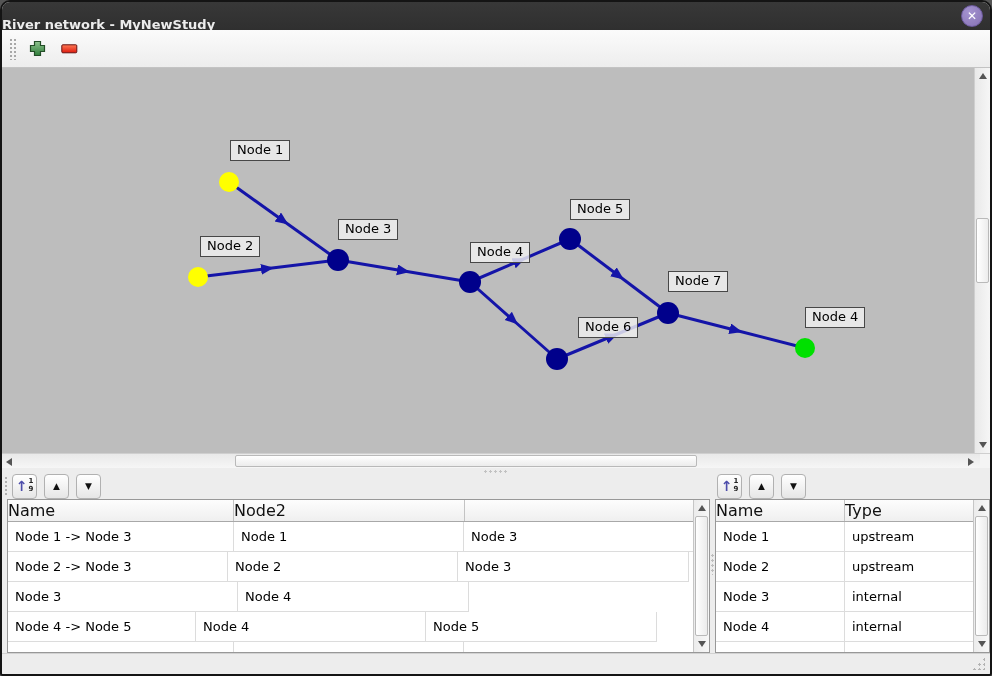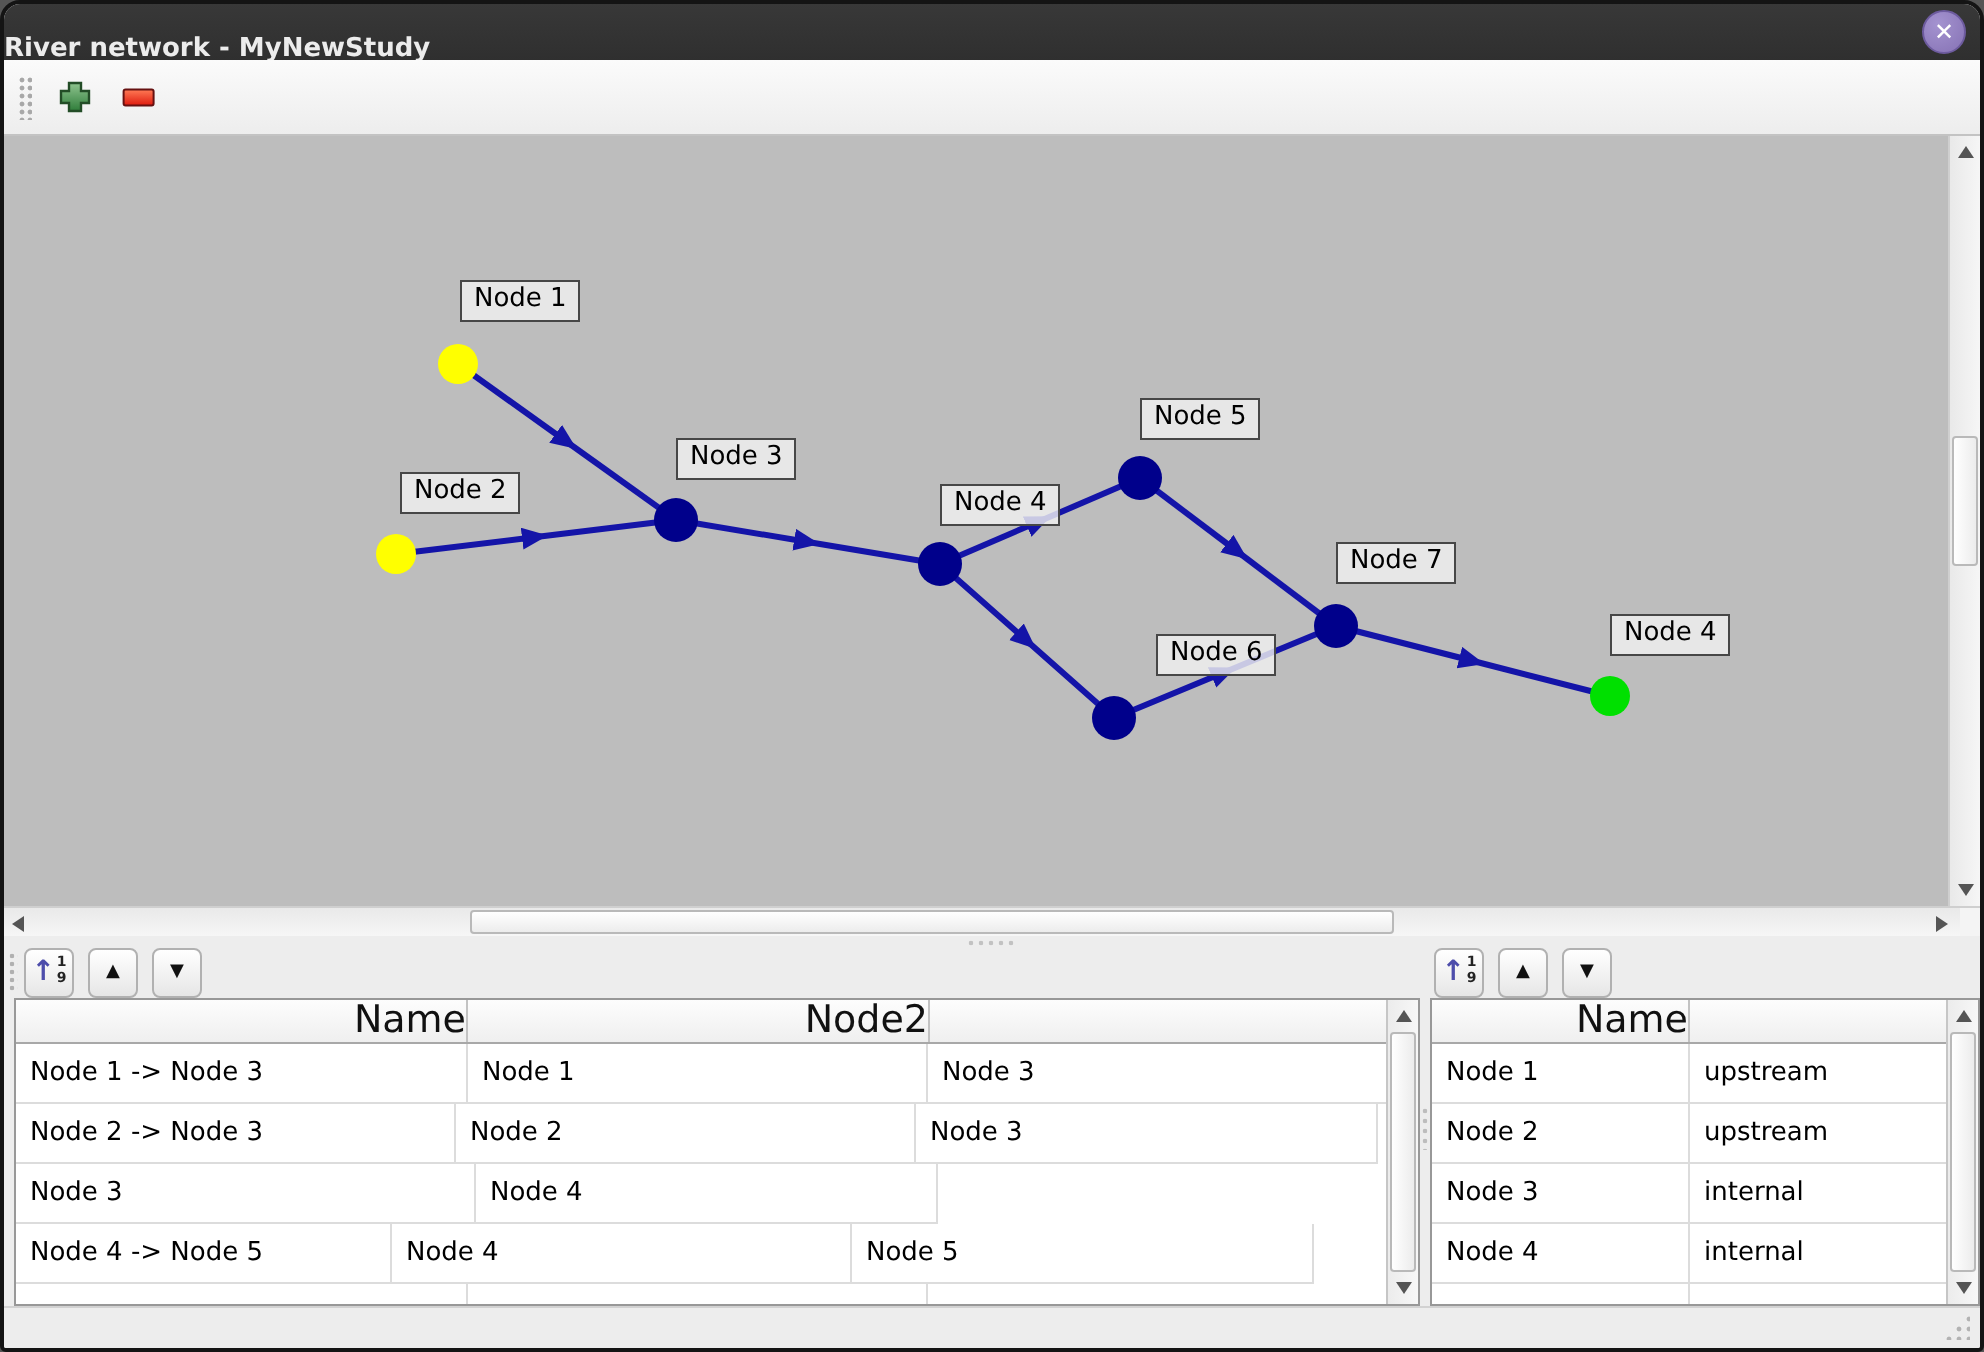--- a/index.html
+++ b/index.html
@@ -141,21 +141,21 @@
     position:absolute; top:497px; height:154px;
     background:#fff; border:1px solid #989898;
     overflow:hidden;
   }
   #left-table  { left:5px;   width:703px; }
   #right-table { left:713px; width:275px; }
   .thead { display:flex; height:22px;
     background:linear-gradient(#fdfdfd,#efefef);
     border-bottom:1px solid #a8a8a8; }
   .th {
-    font-size:19px; color:#111; text-align:right; line-height:21px;
+    font-size:16px; color:#111; text-align:left; line-height:21px;
     border-right:1px solid #c3c3c3; overflow:hidden;
   }
   .tr { display:flex; height:30px; }
   .td {
     font-size:13px; color:#000; line-height:29px; padding-left:7px;
     border-right:1px solid #dcdcdc; border-bottom:1px solid #dcdcdc;
     overflow:hidden; white-space:nowrap;
   }
   .tscroll {
     position:absolute; right:0; top:0; bottom:0; width:16px;
@@ -342,20 +342,21 @@
     </div>
   </div>
 
   <div class="splitter-v">
     <div class="splitter-dots-v"></div>
   </div>
 
   <div class="dtable" id="right-table">
     <div class="thead">
       <div class="th" style="width:129px">Name</div>
+      <div class="th" style="width:129px">Type</div>
     </div>
     <div id="right-rows">
         <div class="tr">
           <div class="td" style="width: 129px;">Node 1</div>
           <div class="td" style="width: 129px;">upstream</div>
         </div>
         <div class="tr">
           <div class="td" style="width: 129px;">Node 2</div>
           <div class="td" style="width: 129px;">upstream</div>
         </div>

